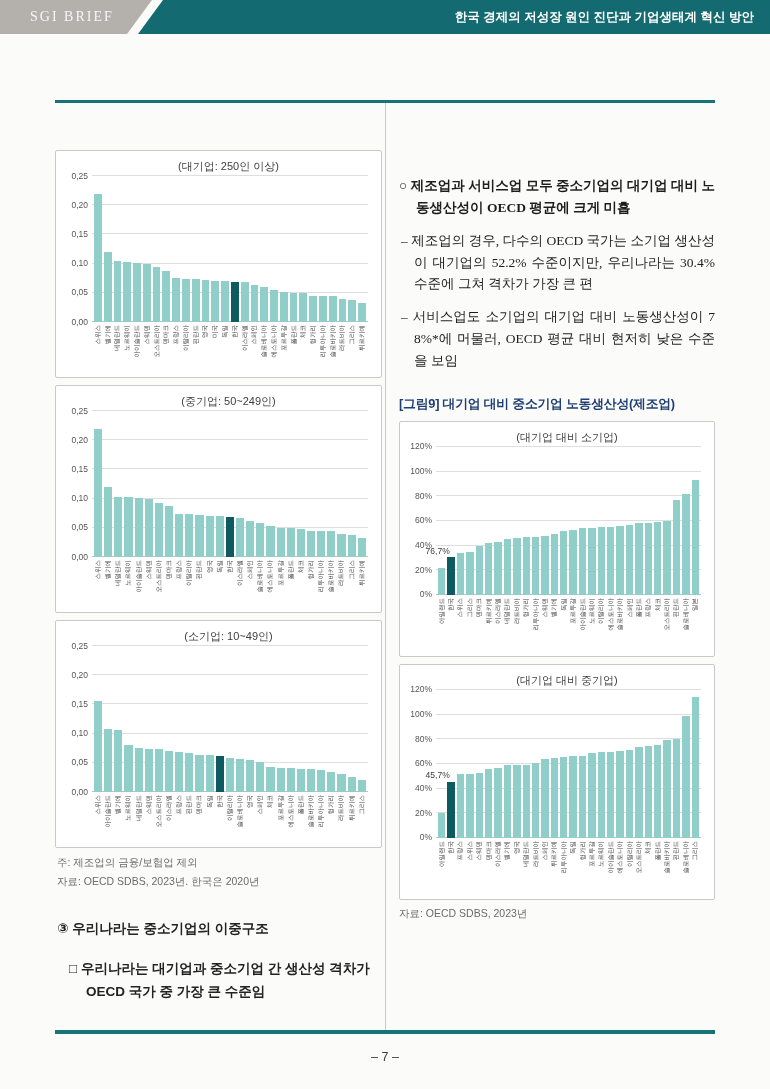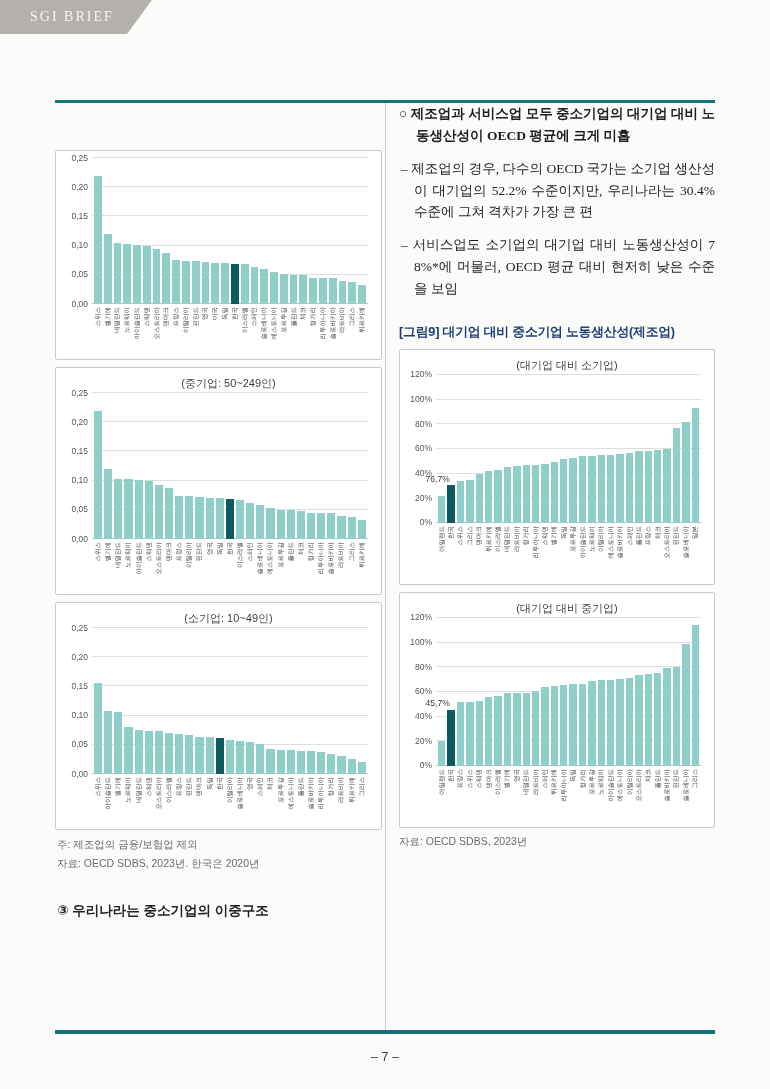--- a/index.html
+++ b/index.html
@@ -28,21 +28,21 @@
     display:flex;align-items:center;justify-content:flex-end;
   }
   .htitle span{padding-right:16px;font-size:12.5px;font-weight:bold;color:#ffffff;}
   
   .top-rule{margin:56px 55px 0;height:3px;background:var(--rule,#17737a);}
   .bottom-rule{margin:0 55px;height:3.5px;background:var(--rule,#17737a);}
   .page-num{text-align:center;margin-top:16px;font-size:12.5px;color:#3a3a3a;}
   .main{margin:0 55px;display:flex;height:927px;overflow:hidden;}
   .col-left{width:327px;padding-top:47px;box-sizing:border-box;}
   .divider{width:1px;background:#c9c9c9;margin-left:3px;margin-right:13px;}
-  .col-right{flex:1;box-sizing:border-box;min-width:0;}
+  .col-right{flex:1;padding-top:44px;box-sizing:border-box;min-width:0;margin-top:28px;}
   
   .chart-box{
     background:#ffffff;border:1px solid #c9c9c9;border-radius:2px;
     padding:7px 8px 3px 6px;margin-bottom:7px;
   }
   .chart-title{text-align:center;font-size:11px;color:#404040;margin:1px 0 2px 22px;}
   .plot{position:relative;margin-left:30px;margin-right:5px;}
   .gridline{position:absolute;left:0;right:0;height:1px;background:#dedede;}
   .gridline.zero{background:#c0c0c0;}
   .ytick{
@@ -93,27 +93,31 @@
   }
   .fig-source{font-size:10.5px;color:#6b6b6b;margin-top:4px;}
 </style>
 </head>
 <body style="--teal: #136b71; --gray: #b4b1ac; --rule: #17737a; --navy: #1f3e74;">
 
 <div class="header">
   <div class="brand">
     <span>SGI BRIEF</span>
   </div>
+  <div class="htitle">
+    <span>한국 경제의 저성장 원인 진단과 기업생태계 혁신 방안</span>
+  </div>
 </div>
 
 <div class="top-rule"></div>
 
 <div class="main">
   <div class="col-left">
     <div class="chart-box">
+        <div class="chart-title">(대기업: 250인 이상)</div>
         <div class="plot" style="height: 146px;">
           <div class="gridline zero" style="bottom: 0%;"></div>
           <div class="ytick" style="bottom: 0%;">0,00</div>
           <div class="gridline" style="bottom: 20%;"></div>
           <div class="ytick" style="bottom: 20%;">0,05</div>
           <div class="gridline" style="bottom: 40%;"></div>
           <div class="ytick" style="bottom: 40%;">0,10</div>
           <div class="gridline" style="bottom: 60%;"></div>
           <div class="ytick" style="bottom: 60%;">0,15</div>
           <div class="gridline" style="bottom: 80%;"></div>
@@ -492,20 +496,21 @@
             <span>튀르키예</span>
           </div>
           <div class="xlab">
             <span>그리스</span>
           </div>
         </div>
       </div>
     <div class="note">주: 제조업의 금융/보험업 제외</div>
     <div class="note">자료: OECD SDBS, 2023년. 한국은 2020년</div>
     <div class="section-heading">③ 우리나라는 중소기업의 이중구조</div>
+    <div class="section-body">□ 우리나라는 대기업과 중소기업 간 생산성 격차가 OECD 국가 중 가장 큰 수준임</div>
   </div>
 
   <div class="divider"></div>
 
   <div class="col-right">
     <p class="serif-par bold bullet">○ 제조업과 서비스업 모두 중소기업의 대기업 대비 노동생산성이 OECD 평균에 크게 미흡</p>
     <p class="serif-par dash">– 제조업의 경우, 다수의 OECD 국가는 소기업 생산성이 대기업의 52.2% 수준이지만, 우리나라는 30.4% 수준에 그쳐 격차가 가장 큰 편</p>
     <p class="serif-par dash">– 서비스업도 소기업의 대기업 대비 노동생산성이 78%*에 머물러, OECD 평균 대비 현저히 낮은 수준을 보임</p>
     <div class="figure-heading">[그림9] 대기업 대비 중소기업 노동생산성(제조업)</div>
     <div class="chart-box">

